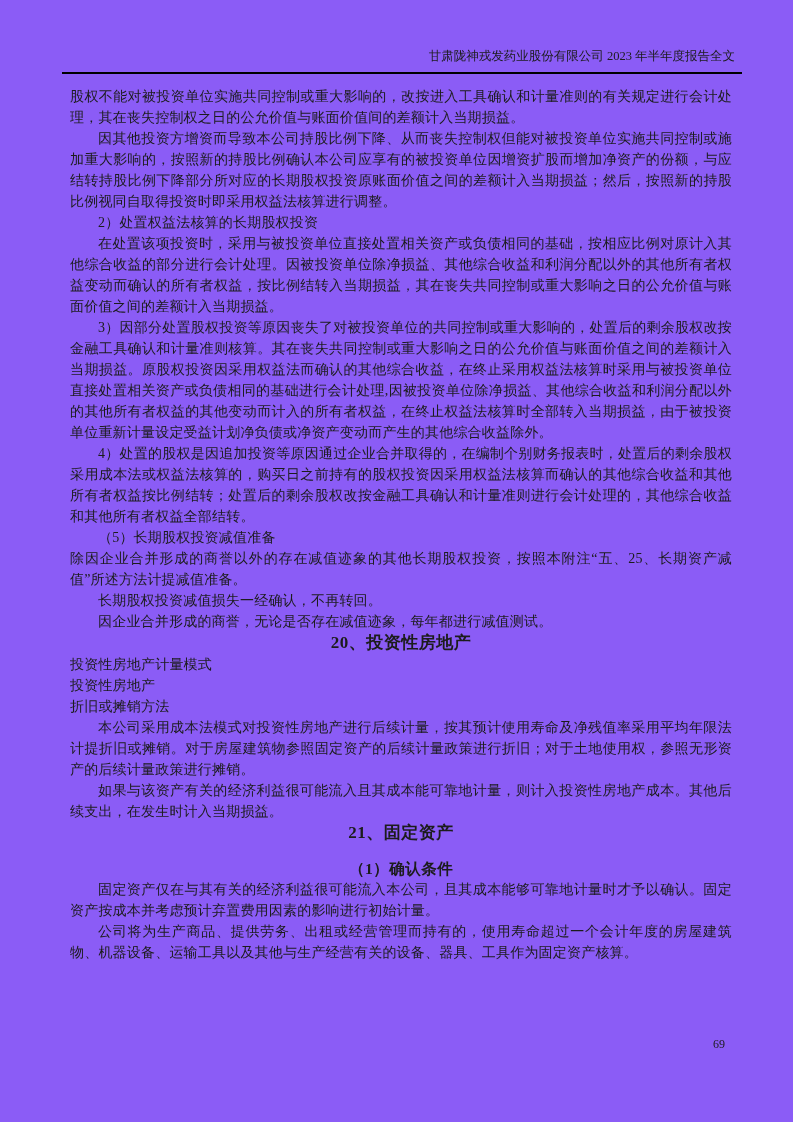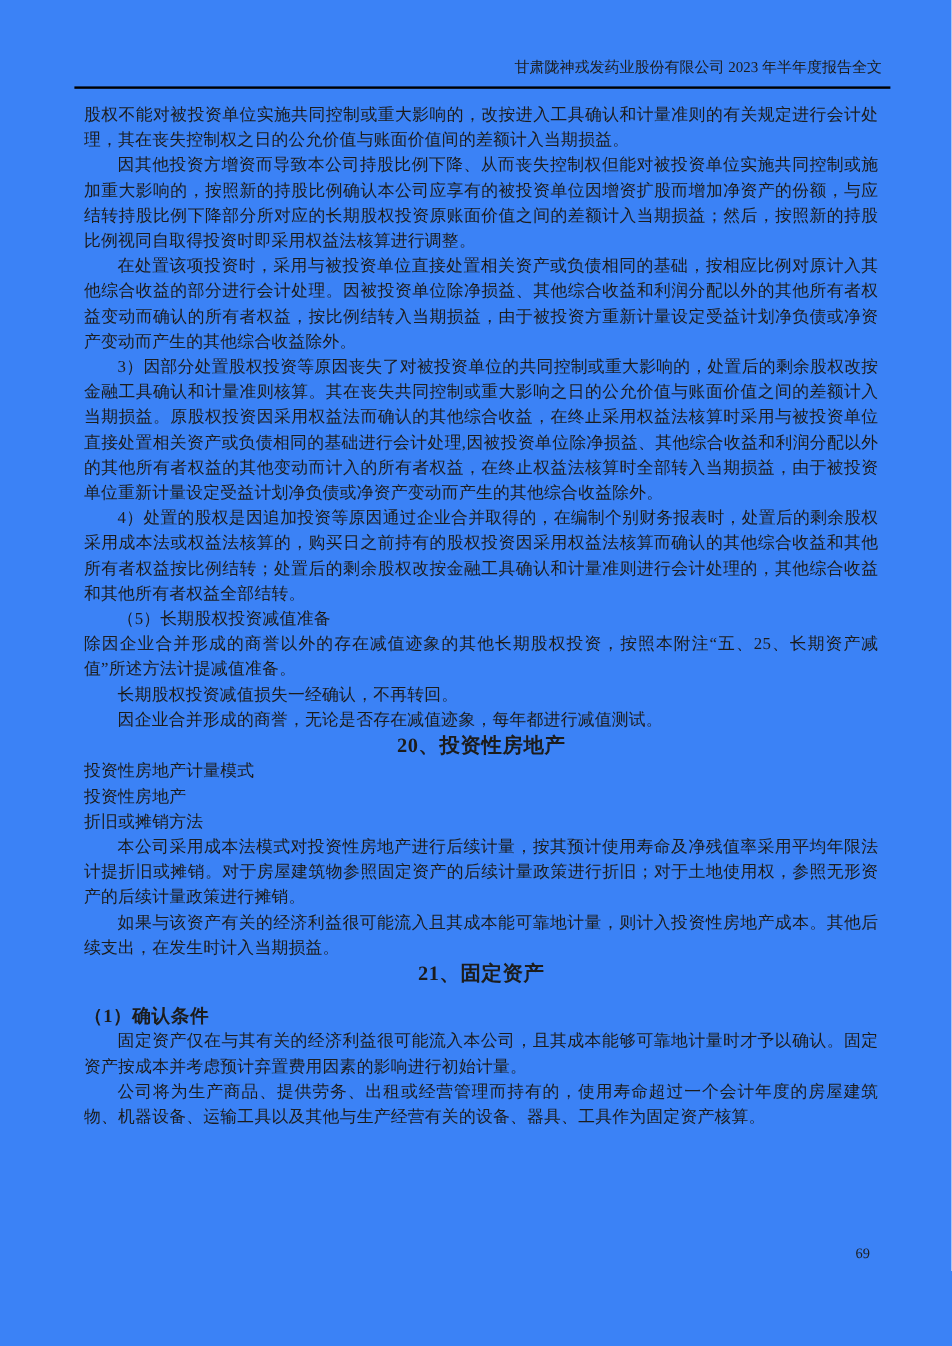--- a/index.html
+++ b/index.html
@@ -4,21 +4,21 @@
 <style>
   html, body {
     margin: 0;
     padding: 0;
     background: #ffffff;
   }
   .page {
     position: relative;
     width: 793px;
     height: 1122px;
-    background: #3b82f6;
+    background: #8b5cf6;
     color: #1c1c1c;
     font-family: "Liberation Serif", "DejaVu Serif", serif;
     overflow: hidden;
   }
   .page-header {
     position: absolute;
     top: 48px;
     left: 70px;
     width: 665px;
     text-align: right;
@@ -64,21 +64,21 @@
     letter-spacing: 0.5px;
   }
   .h1.tight {
     margin-bottom: 14px;
   }
   .h2 {
     font-size: 15.5px;
     line-height: 21px;
     font-weight: bold;
     margin: 0 0 20px 0;
-    text-align: left;
+    text-align: center;
     letter-spacing: 0.5px;
   }
   .page-footer {
     position: absolute;
     top: 1036px;
     right: 68px;
     font-size: 12px;
     line-height: 16px;
     color: #1c1c1c;
   }
@@ -88,21 +88,22 @@
 
 <div class="page">
 
   <div class="page-header">甘肃陇神戎发药业股份有限公司 2023 年半年度报告全文</div>
 
   <div class="header-rule"></div>
 
   <div class="content">
     <p class="flush">股权不能对被投资单位实施共同控制或重大影响的，改按进入工具确认和计量准则的有关规定进行会计处理，其在丧失控制权之日的公允价值与账面价值间的差额计入当期损益。</p>
     <p class="indent">因其他投资方增资而导致本公司持股比例下降、从而丧失控制权但能对被投资单位实施共同控制或施加重大影响的，按照新的持股比例确认本公司应享有的被投资单位因增资扩股而增加净资产的份额，与应结转持股比例下降部分所对应的长期股权投资原账面价值之间的差额计入当期损益；然后，按照新的持股比例视同自取得投资时即采用权益法核算进行调整。</p>
-    <p class="indent">在处置该项投资时，采用与被投资单位直接处置相关资产或负债相同的基础，按相应比例对原计入其他综合收益的部分进行会计处理。因被投资单位除净损益、其他综合收益和利润分配以外的其他所有者权益变动而确认的所有者权益，按比例结转入当期损益，由于被投资方重新计量设定受益计划净负债或净资产变动而产生的其他综合收益除外。</p>
+    <p class="indent">2）处置权益法核算的长期股权投资</p>
+    <p class="indent">在处置该项投资时，采用与被投资单位直接处置相关资产或负债相同的基础，按相应比例对原计入其他综合收益的部分进行会计处理。因被投资单位除净损益、其他综合收益和利润分配以外的其他所有者权益变动而确认的所有者权益，按比例结转入当期损益，其在丧失共同控制或重大影响之日的公允价值与账面价值之间的差额计入当期损益。</p>
     <p class="indent">3）因部分处置股权投资等原因丧失了对被投资单位的共同控制或重大影响的，处置后的剩余股权改按金融工具确认和计量准则核算。其在丧失共同控制或重大影响之日的公允价值与账面价值之间的差额计入当期损益。原股权投资因采用权益法而确认的其他综合收益，在终止采用权益法核算时采用与被投资单位直接处置相关资产或负债相同的基础进行会计处理,因被投资单位除净损益、其他综合收益和利润分配以外的其他所有者权益的其他变动而计入的所有者权益，在终止权益法核算时全部转入当期损益，由于被投资单位重新计量设定受益计划净负债或净资产变动而产生的其他综合收益除外。</p>
     <p class="indent">4）处置的股权是因追加投资等原因通过企业合并取得的，在编制个别财务报表时，处置后的剩余股权采用成本法或权益法核算的，购买日之前持有的股权投资因采用权益法核算而确认的其他综合收益和其他所有者权益按比例结转；处置后的剩余股权改按金融工具确认和计量准则进行会计处理的，其他综合收益和其他所有者权益全部结转。</p>
     <p class="indent">（5）长期股权投资减值准备</p>
     <p class="flush">除因企业合并形成的商誉以外的存在减值迹象的其他长期股权投资，按照本附注“五、25、长期资产减值”所述方法计提减值准备。</p>
     <p class="indent">长期股权投资减值损失一经确认，不再转回。</p>
     <p class="indent">因企业合并形成的商誉，无论是否存在减值迹象，每年都进行减值测试。</p>
 
     <p class="h1">20、投资性房地产</p>
 
     <p class="flush">投资性房地产计量模式</p>

